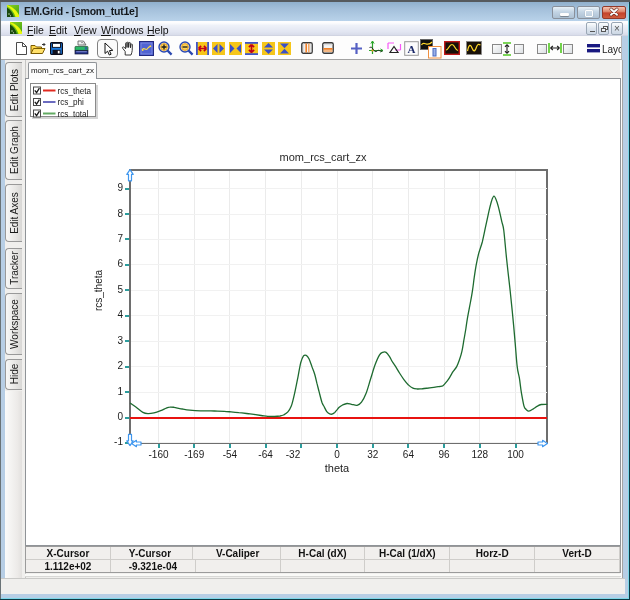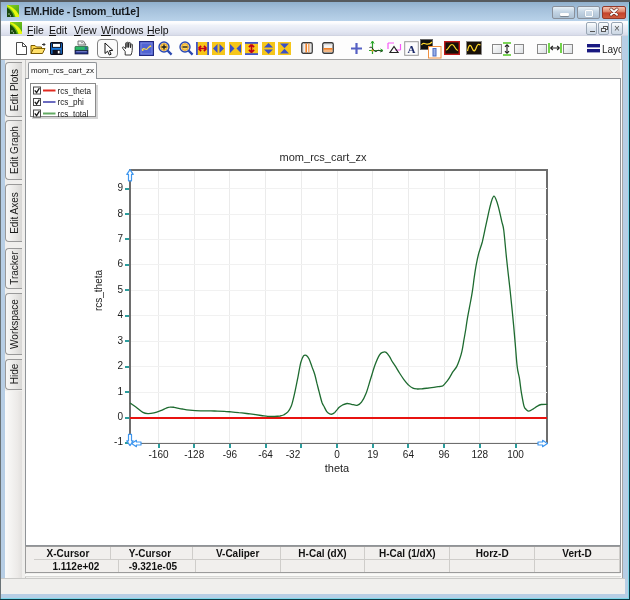--- a/index.html
+++ b/index.html
@@ -86,21 +86,21 @@
         <stop offset="0" stop-color="#8ed61e"></stop>
         <stop offset="1" stop-color="#3f9e14"></stop>
       </linearGradient>
     </defs>
     <rect width="12" height="12" fill="url(#gi10)"></rect>
     <path d="M0 1 C4 3.5 7 7 8.5 12 L12 12 L12 10 C9.5 5 5 1.5 0 0 Z" fill="#e8f80c"></path>
     <path d="M0 2.5 C3.5 4.5 5.8 7.8 6.8 12 L0 12 Z" fill="#1a4a0e"></path>
     <circle cx="2" cy="9" r="0.7" fill="#d8e8c8"></circle>
     <circle cx="3.5" cy="10.8" r="0.6" fill="#d8e8c8"></circle>
   </svg>
-<div class="abs" id="titletext">EM.Hide - [smom_tut1e]</div>
+<div class="abs" id="titletext">EM.Grid - [smom_tut1e]</div>
 <div class="abs wbtn" id="btn-min">
     <span style="position:absolute;left:6.5px;top:6px;width:9px;height:3px;background:#fdfdfd;border-radius:1px;box-shadow:0 1px 1px rgba(0,0,0,.35)"></span>
   </div>
 <div class="abs wbtn" id="btn-max">
     <span style="position:absolute;left:7px;top:2.5px;width:8px;height:7px;border:1.5px solid #fdfdfd;background:rgba(255,255,255,.15);box-shadow:0 0 1px rgba(0,0,0,.4);border-radius:1px"></span>
   </div>
 <div class="abs wbtn" id="btn-close">
     <svg width="22" height="11" viewBox="0 0 22 11" style="position:absolute;left:0;top:0">
       <path d="M8 2.2 L14 7.8 M14 2.2 L8 7.8" stroke="#5a2015" stroke-width="3" stroke-linecap="round"></path>
       <path d="M8 2.2 L14 7.8 M14 2.2 L8 7.8" stroke="#fdfdfd" stroke-width="1.9" stroke-linecap="round"></path>
@@ -314,31 +314,31 @@
 <div class="gridh" style="top:340.7px"></div>
 <div class="gridh" style="top:315.2px"></div>
 <div class="gridh" style="top:289.8px"></div>
 <div class="gridh" style="top:264.4px"></div>
 <div class="gridh" style="top:238.9px"></div>
 <div class="gridh" style="top:213.5px"></div>
 <div class="gridh" style="top:188.0px"></div>
 <div class="tickx" style="left:157.5px"></div>
 <div class="xlab" style="left:143.5px">-160</div>
 <div class="tickx" style="left:193.2px"></div>
-<div class="xlab" style="left:179.2px">-128</div>
+<div class="xlab" style="left:179.2px">-169</div>
 <div class="tickx" style="left:228.9px"></div>
-<div class="xlab" style="left:214.9px">-96</div>
+<div class="xlab" style="left:214.9px">-54</div>
 <div class="tickx" style="left:264.6px"></div>
 <div class="xlab" style="left:250.6px">-64</div>
 <div class="tickx" style="left:300.3px"></div>
 <div class="xlab" style="left:278px">-32</div>
 <div class="tickx" style="left:336.0px"></div>
 <div class="xlab" style="left:322.0px">0</div>
 <div class="tickx" style="left:371.7px"></div>
-<div class="xlab" style="left:357.7px">19</div>
+<div class="xlab" style="left:357.7px">32</div>
 <div class="tickx" style="left:407.4px"></div>
 <div class="xlab" style="left:393.4px">64</div>
 <div class="tickx" style="left:443.1px"></div>
 <div class="xlab" style="left:429.1px">96</div>
 <div class="tickx" style="left:478.8px"></div>
 <div class="xlab" style="left:464.8px">128</div>
 <div class="tickx" style="left:514.5px"></div>
 <div class="xlab" style="left:500.5px">100</div>
 <div class="ticky" style="top:441.9px"></div>
 <div class="ylab" style="top:436.4px">-1</div>
@@ -395,22 +395,22 @@
 </svg></div>
 
 <div class="abs" id="btable">
     <div class="th" style="left:0.0px;width:84.9px">X-Cursor</div>
 <div class="th" style="left:82px;width:84.9px">Y-Cursor</div>
 <div class="th" style="left:169.7px;width:84.9px">V-Caliper</div>
 <div class="th" style="left:254.6px;width:84.9px">H-Cal (dX)</div>
 <div class="th" style="left:339.4px;width:84.9px">H-Cal (1/dX)</div>
 <div class="th" style="left:424.3px;width:84.9px">Horz-D</div>
 <div class="th" style="left:509.1px;width:84.9px">Vert-D</div>
-<div class="tv" style="left:8px;width:84.9px">1.112e+02</div>
-<div class="tv" style="left:84.9px;width:84.9px">-9.321e-05</div>
+<div class="tv" style="left:0.0px;width:84.9px">1.112e+02</div>
+<div class="tv" style="left:84.9px;width:84.9px">-9.321e-04</div>
 <div class="tv" style="left:169.7px;width:84.9px"></div>
 <div class="tv" style="left:254.6px;width:84.9px"></div>
 <div class="tv" style="left:339.4px;width:84.9px"></div>
 <div class="tv" style="left:424.3px;width:84.9px"></div>
 <div class="tv" style="left:509.1px;width:84.9px"></div>
   </div>
 <div class="abs" id="table-edge"></div>
 <div class="abs" id="statusbar"></div>
 <div class="abs" id="edge-cyan-r"></div>
 <div class="abs" id="edge-dark-r"></div>

